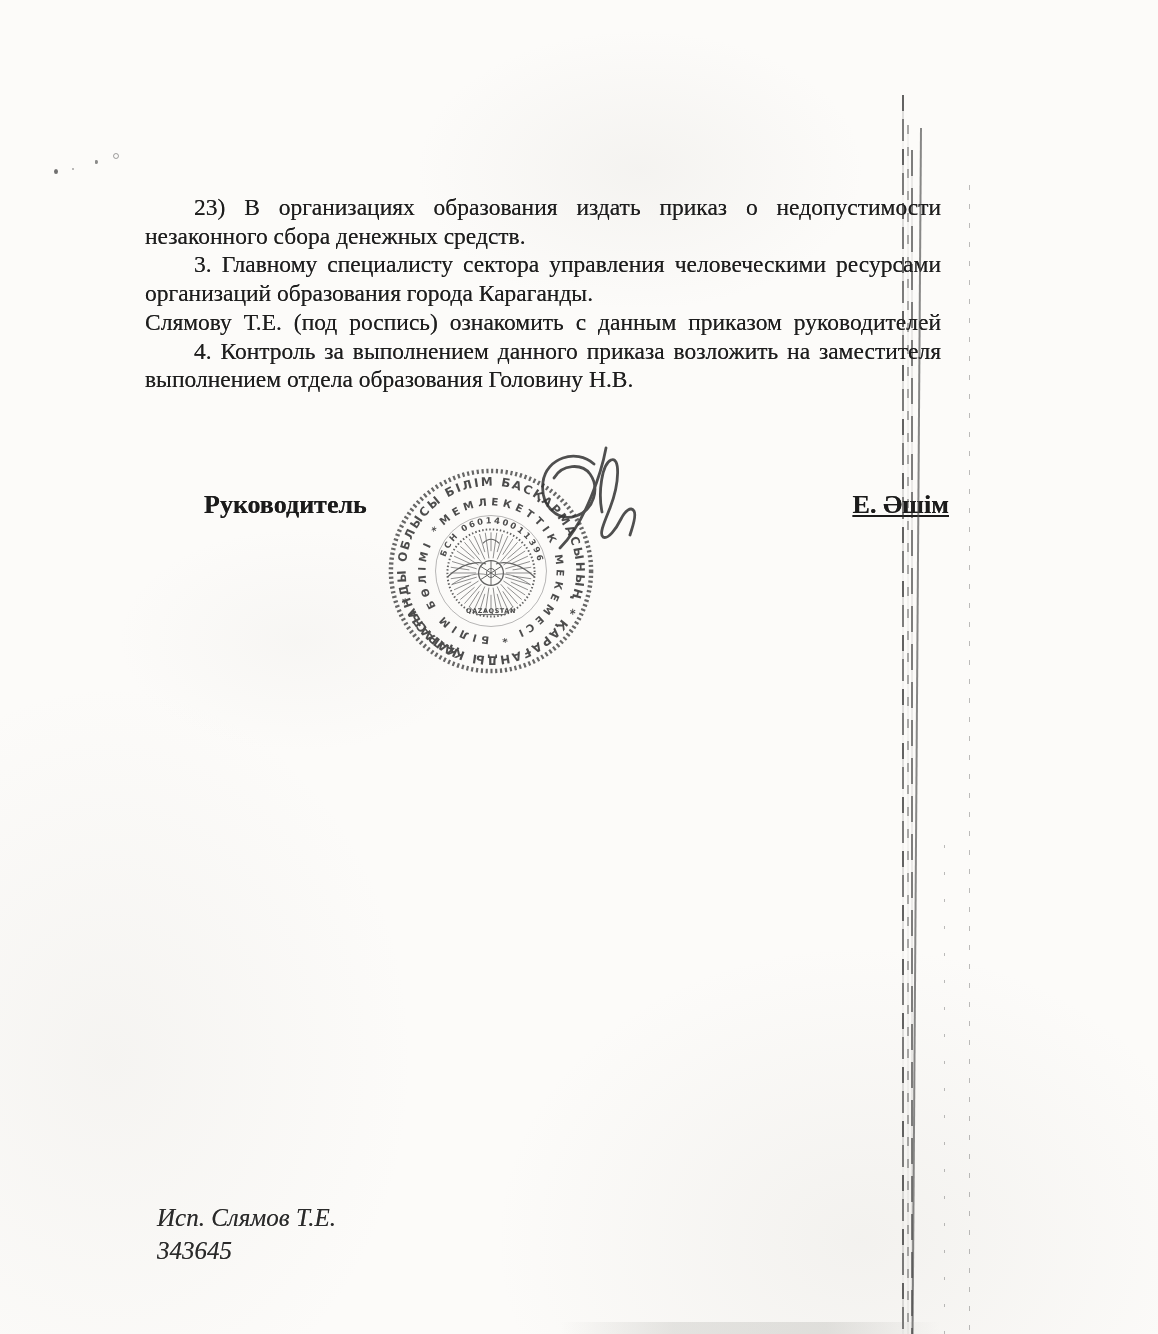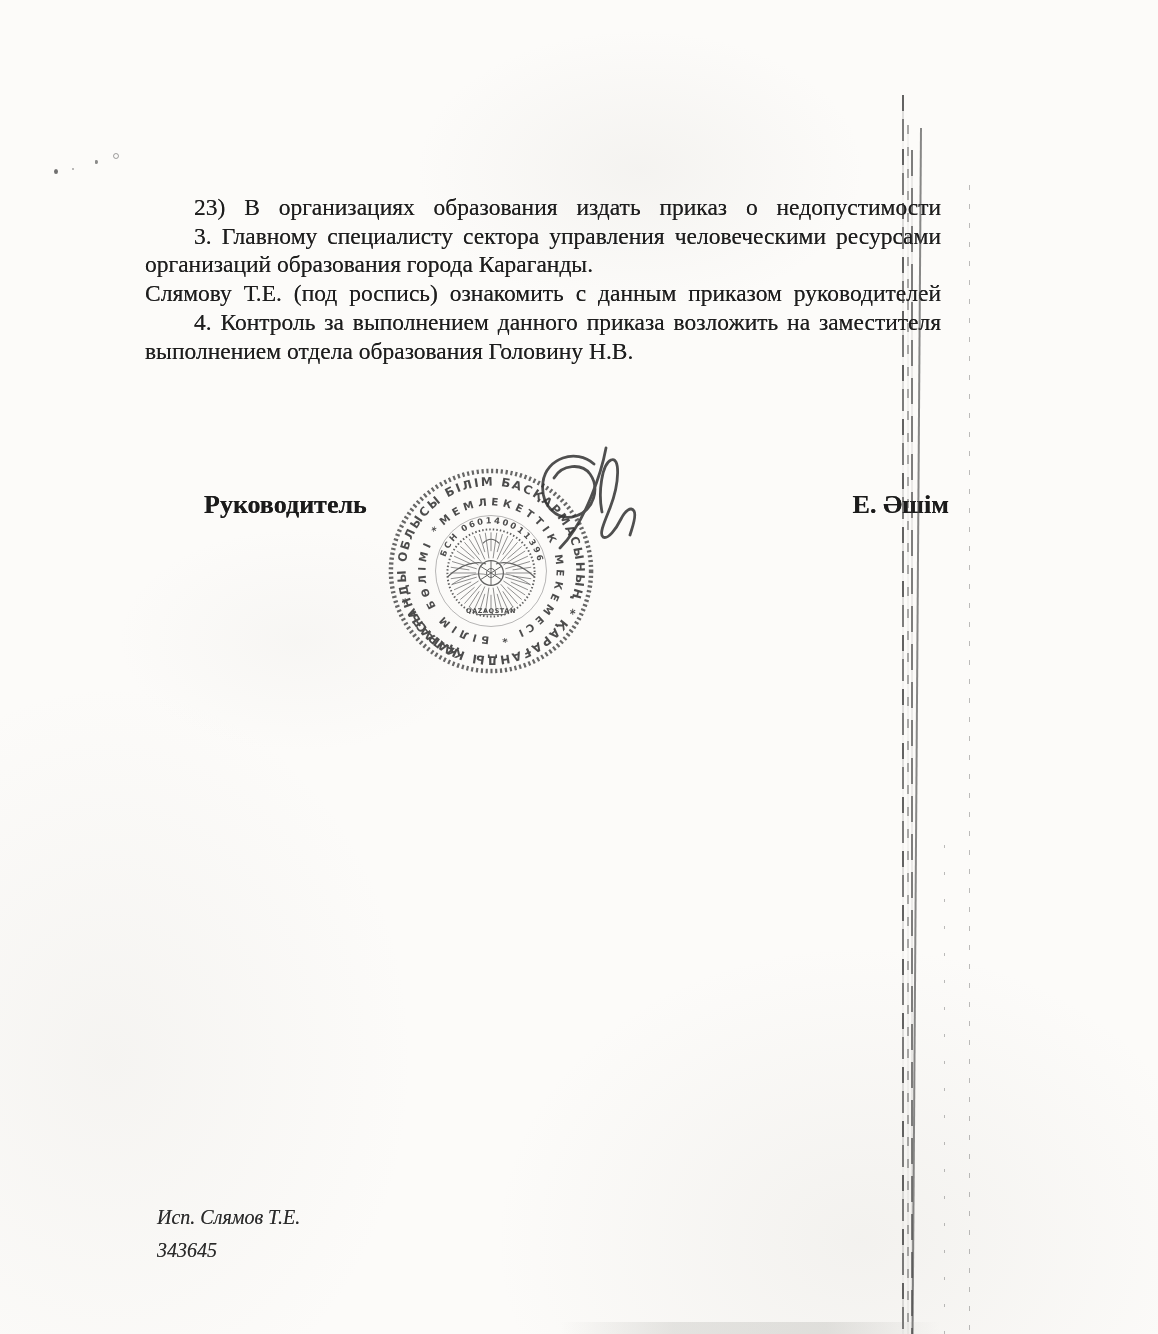--- a/index.html
+++ b/index.html
@@ -21,23 +21,23 @@
     font-size:23.5px; line-height:28.7px; color:#1d1d1d;
     text-shadow:0 0 .5px rgba(25,25,25,.75);
   }
   .ln{white-space:normal;}
   .jst{text-align:justify; text-align-last:justify;}
   .ind{text-indent:49px;}
   
   .sig-row{position:absolute; left:149px; top:490px; width:800px; height:30px;
     font-size:26px; font-weight:bold; color:#1b1b1b; text-shadow:0 0 .5px rgba(20,20,20,.8);}
   .sig-title{position:absolute; left:55px; top:0;}
-  .sig-name{position:absolute; right:0; top:0; text-align:right;}
+  .sig-name{position:absolute; right:0; top:0; text-align:right;text-decoration:underline;}
   
-  .executor{position:absolute; left:157px; top:1201px; font-style:italic; font-size:20px;
+  .executor{position:absolute; left:157px; top:1201px; font-style:italic; font-size:25px;
     line-height:33px; color:#2a2a2a; text-shadow:0 0 .5px rgba(40,40,40,.6);}
   
   #stamp{position:absolute; left:382px; top:462px; width:218px; height:218px; opacity:.9;}
   #stamp text{fill:#3a3a3a; font-family:"DejaVu Sans",sans-serif; font-weight:bold;}
   #autograph{position:absolute; left:498px; top:430px; width:175px; height:150px;}
   
   .vline{position:absolute; bottom:0;}
   #vlA{left:902px; top:95px;  width:2.4px; opacity:.82;
     background:repeating-linear-gradient(180deg, rgba(45,45,45,.9) 0 16px, rgba(45,45,45,.18) 16px 24px, rgba(45,45,45,.75) 24px 46px, rgba(45,45,45,.05) 46px 54px);}
   #vlB{left:907px; top:125px; width:1.8px; opacity:.55;
@@ -65,20 +65,21 @@
 
 <div id="page">
 
   <div class="speck" id="sp1"></div>
   <div class="speck" id="sp2"></div>
   <div class="speck" id="sp3"></div>
   <div class="speck" id="sp4"></div>
 
   <div class="body-text">
     <div class="ln jst ind">23) В организациях образования издать приказ о недопустимости</div>
+    <div class="ln">незаконного сбора денежных средств.</div>
     <div class="ln jst ind">3. Главному специалисту сектора управления человеческими ресурсами</div>
     <div class="ln">организаций образования города Караганды.</div>
     <div class="ln jst">Слямову Т.Е. (под роспись) ознакомить с данным приказом руководителей</div>
     <div class="ln jst ind">4. Контроль за выполнением данного приказа возложить на заместителя</div>
     <div class="ln">выполнением отдела образования Головину Н.В.</div>
   </div>
 
   <div class="sig-row">
     <span class="sig-title">Руководитель</span>
     <span class="sig-name">Е. Әшім</span>

